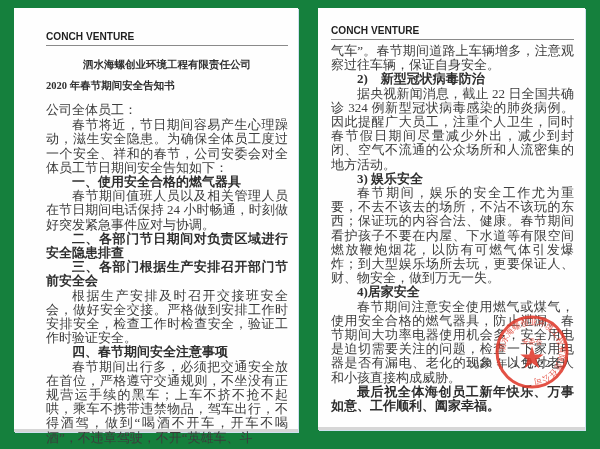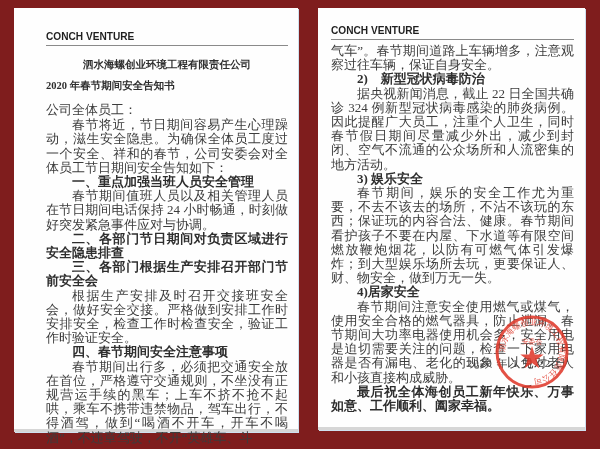--- a/index.html
+++ b/index.html
@@ -4,21 +4,21 @@
 <style>
   * { margin: 0; padding: 0; box-sizing: border-box; }
   html, body { width: 600px; height: 449px; overflow: hidden; }
   body {
     font-family: "Liberation Serif", "DejaVu Serif", serif;
     background: #ffffff;
   }
   .canvas {
     position: relative;
     width: 600px; height: 449px;
-    background: #7f1d1d;
+    background: #15803d;
   }
   .page {
     position: absolute;
     background: #fefefe;
     border-bottom: 3px solid #d6d6d6;
     box-shadow: 1px 1px 0 #cfe0ef;
     color: #3c3c3c;
   }
   .page-left {
     left: 14px; top: 8px;
@@ -97,21 +97,21 @@
   <div class="page page-left">
     <div class="logo-row">
       <span class="logo-text">CONCH VENTURE</span>
       <div class="logo-rule"></div>
     </div>
     <div class="content">
         <div class="blk b-doc-title">泗水海螺创业环境工程有限责任公司</div>
         <div class="blk b-doc-subtitle">2020 年春节期间安全告知书</div>
         <div class="blk b-salutation">公司全体员工：</div>
         <div class="blk b-para">春节将近，节日期间容易产生心理躁动，滋生安全隐患。为确保全体员工度过一个安全、祥和的春节，公司安委会对全体员工节日期间安全告知如下：</div>
-        <div class="blk b-heading">一、重点加强当班人员安全管理</div>
+        <div class="blk b-heading">一、使用安全合格的燃气器具</div>
         <div class="blk b-para">春节期间值班人员以及相关管理人员在节日期间电话保持 24 小时畅通，时刻做好突发紧急事件应对与协调。</div>
         <div class="blk b-heading">二、各部门节日期间对负责区域进行安全隐患排查</div>
         <div class="blk b-heading">三、各部门根据生产安排召开部门节前安全会</div>
         <div class="blk b-para">根据生产安排及时召开交接班安全会，做好安全交接。严格做到安排工作时安排安全，检查工作时检查安全，验证工作时验证安全。</div>
         <div class="blk b-heading">四、春节期间安全注意事项</div>
         <div class="blk b-para">春节期间出行多，必须把交通安全放在首位，严格遵守交通规则，不坐没有正规营运手续的黑车；上车不挤不抢不起哄，乘车不携带违禁物品，驾车出行，不得酒驾，做到“喝酒不开车，开车不喝酒”，不违章驾驶，不开“英雄车、斗</div>
       </div>
   </div>
 
   <div class="page page-right">

